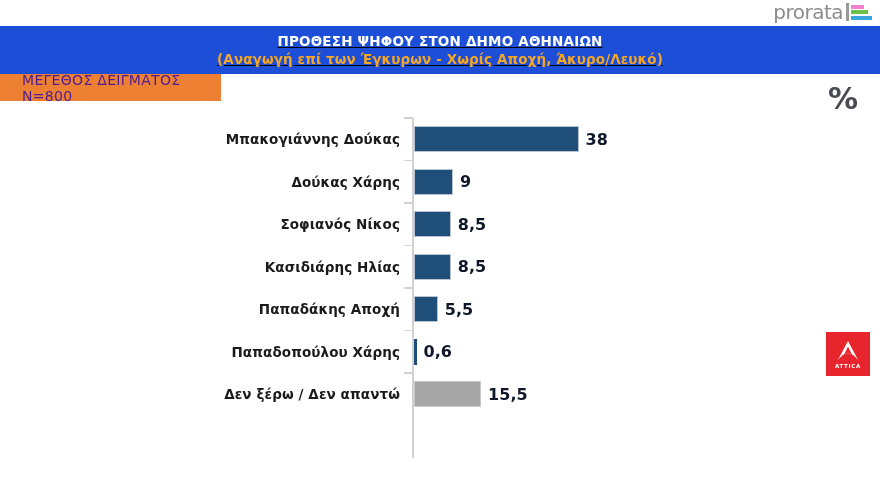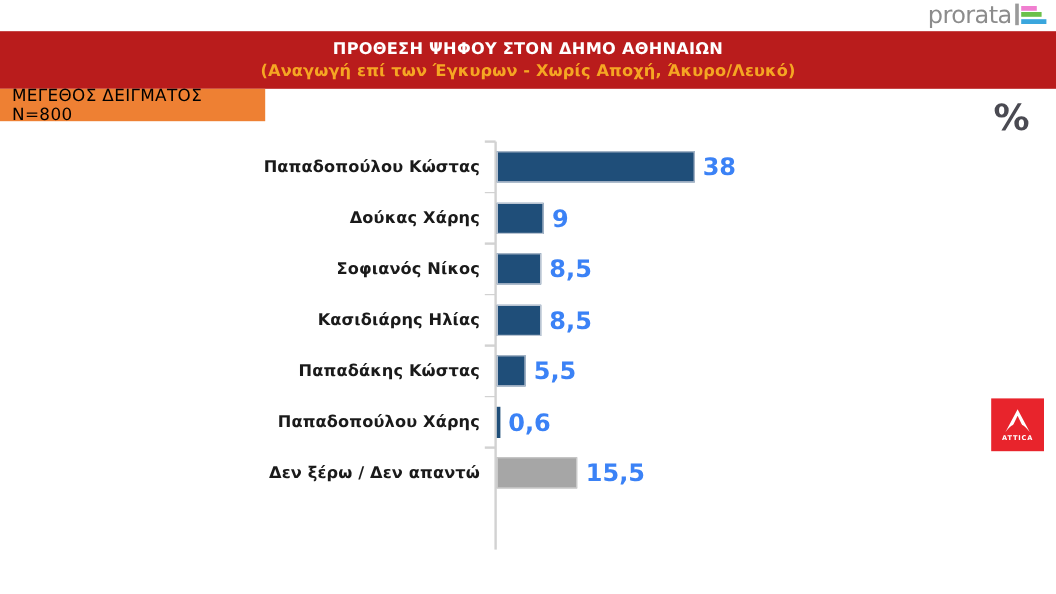--- a/index.html
+++ b/index.html
@@ -26,40 +26,40 @@
   .brand-mark .stem { width: 3px; height: 18px; background: #9a9a9a; }
   .brand-mark .bars { display: flex; flex-direction: column; gap: 1.5px; }
   .brand-mark .bars i { display: block; height: 4px; border-radius: 0; }
   .bar-pink  { width: 13px; background: #f07fd0; }
   .bar-green { width: 17px; background: #6cc04a; }
   .bar-blue  { width: 21px; background: #3aa6dd; }
 
   
   .title-band {
     position: absolute; left: 0; top: 26px; width: 880px; height: 48px;
-    background: #b91c1c;
-    display: flex; flex-direction: column; align-items: center; justify-content: center;
+    background: #1d4ed8;
+    display: flex; flex-direction: column; align-items: center; justify-content: center; text-decoration: underline;
   }
   .title-main {
     color: #ffffff; font-size: 13.5px; font-weight: bold;
     letter-spacing: 0.2px; line-height: 1.35;
   }
   .title-sub {
     color: #f5a623; font-size: 13.5px; font-weight: bold;
     letter-spacing: 0.1px; line-height: 1.35;
   }
 
   
   .sample-band {
     position: absolute; left: 0; top: 74px; width: 221px; height: 27px;
     background: #ee8033;
     display: flex; align-items: center;
   }
   .sample-text {
-    color: #000000; font-size: 14px; padding-left: 10px;
+    color: #4c1d95; font-size: 14px; padding-left: 22px;
     letter-spacing: 0.3px; font-weight: 400;
   }
 
   
   .pct {
     position: absolute; right: 22px; top: 84px;
     font-size: 30px; font-weight: bold; color: #4a4a52;
     line-height: 1;
   }
 
@@ -87,21 +87,21 @@
   }
   .bar-wrap { position: absolute; left: 414px; display: flex; align-items: center; }
   .bar {
     height: 26px;
     border: 1px solid #b9c4d2;
     background: #1f4e79;
   }
   .bar.grey { background: #a6a6a6; border-color: #c9c9c9; }
   .bar.sliver { border: none; }
   .bar-value {
-    margin-left: 7px; font-size: 20px; font-weight: bold; color: #3b82f6;
+    margin-left: 7px; font-size: 16px; font-weight: bold; color: #0f172a;
     white-space: nowrap;
     text-align: right;
   }
 
   
   .attica {
     position: absolute; right: 10px; bottom: 6px;
     width: 44px; height: 44px; background: #e8242c;
     display: flex; flex-direction: column; align-items: center; justify-content: center;
   }
@@ -137,21 +137,21 @@
     <div class="sample-text">ΜΕΓΕΘΟΣ ΔΕΙΓΜΑΤΟΣ N=800</div>
   </div>
 
   <div class="pct">%</div>
 
   <div class="chart">
     <div class="axis-line"></div>
     <div class="rows" id="rows">
         <div class="row">
           <div class="row-tick"></div>
-          <div class="row-label">Παπαδοπούλου Κώστας</div>
+          <div class="row-label">Μπακογιάννης Δούκας</div>
           <div class="bar-wrap">
             <div class="bar" style="width: 164.54px; background: rgb(31, 78, 121);"></div>
             <div class="bar-value">38</div>
           </div>
         </div>
         <div class="row">
           <div class="row-tick"></div>
           <div class="row-label">Δούκας Χάρης</div>
           <div class="bar-wrap">
             <div class="bar" style="width: 38.97px; background: rgb(31, 78, 121);"></div>
@@ -169,21 +169,21 @@
         <div class="row">
           <div class="row-tick"></div>
           <div class="row-label">Κασιδιάρης Ηλίας</div>
           <div class="bar-wrap">
             <div class="bar" style="width: 36.805px; background: rgb(31, 78, 121);"></div>
             <div class="bar-value">8,5</div>
           </div>
         </div>
         <div class="row">
           <div class="row-tick"></div>
-          <div class="row-label">Παπαδάκης Κώστας</div>
+          <div class="row-label">Παπαδάκης Αποχή</div>
           <div class="bar-wrap">
             <div class="bar" style="width: 23.815px; background: rgb(31, 78, 121);"></div>
             <div class="bar-value">5,5</div>
           </div>
         </div>
         <div class="row">
           <div class="row-tick"></div>
           <div class="row-label">Παπαδοπούλου Χάρης</div>
           <div class="bar-wrap">
             <div class="bar sliver" style="width: 2.5px; background: rgb(31, 78, 121);"></div>

